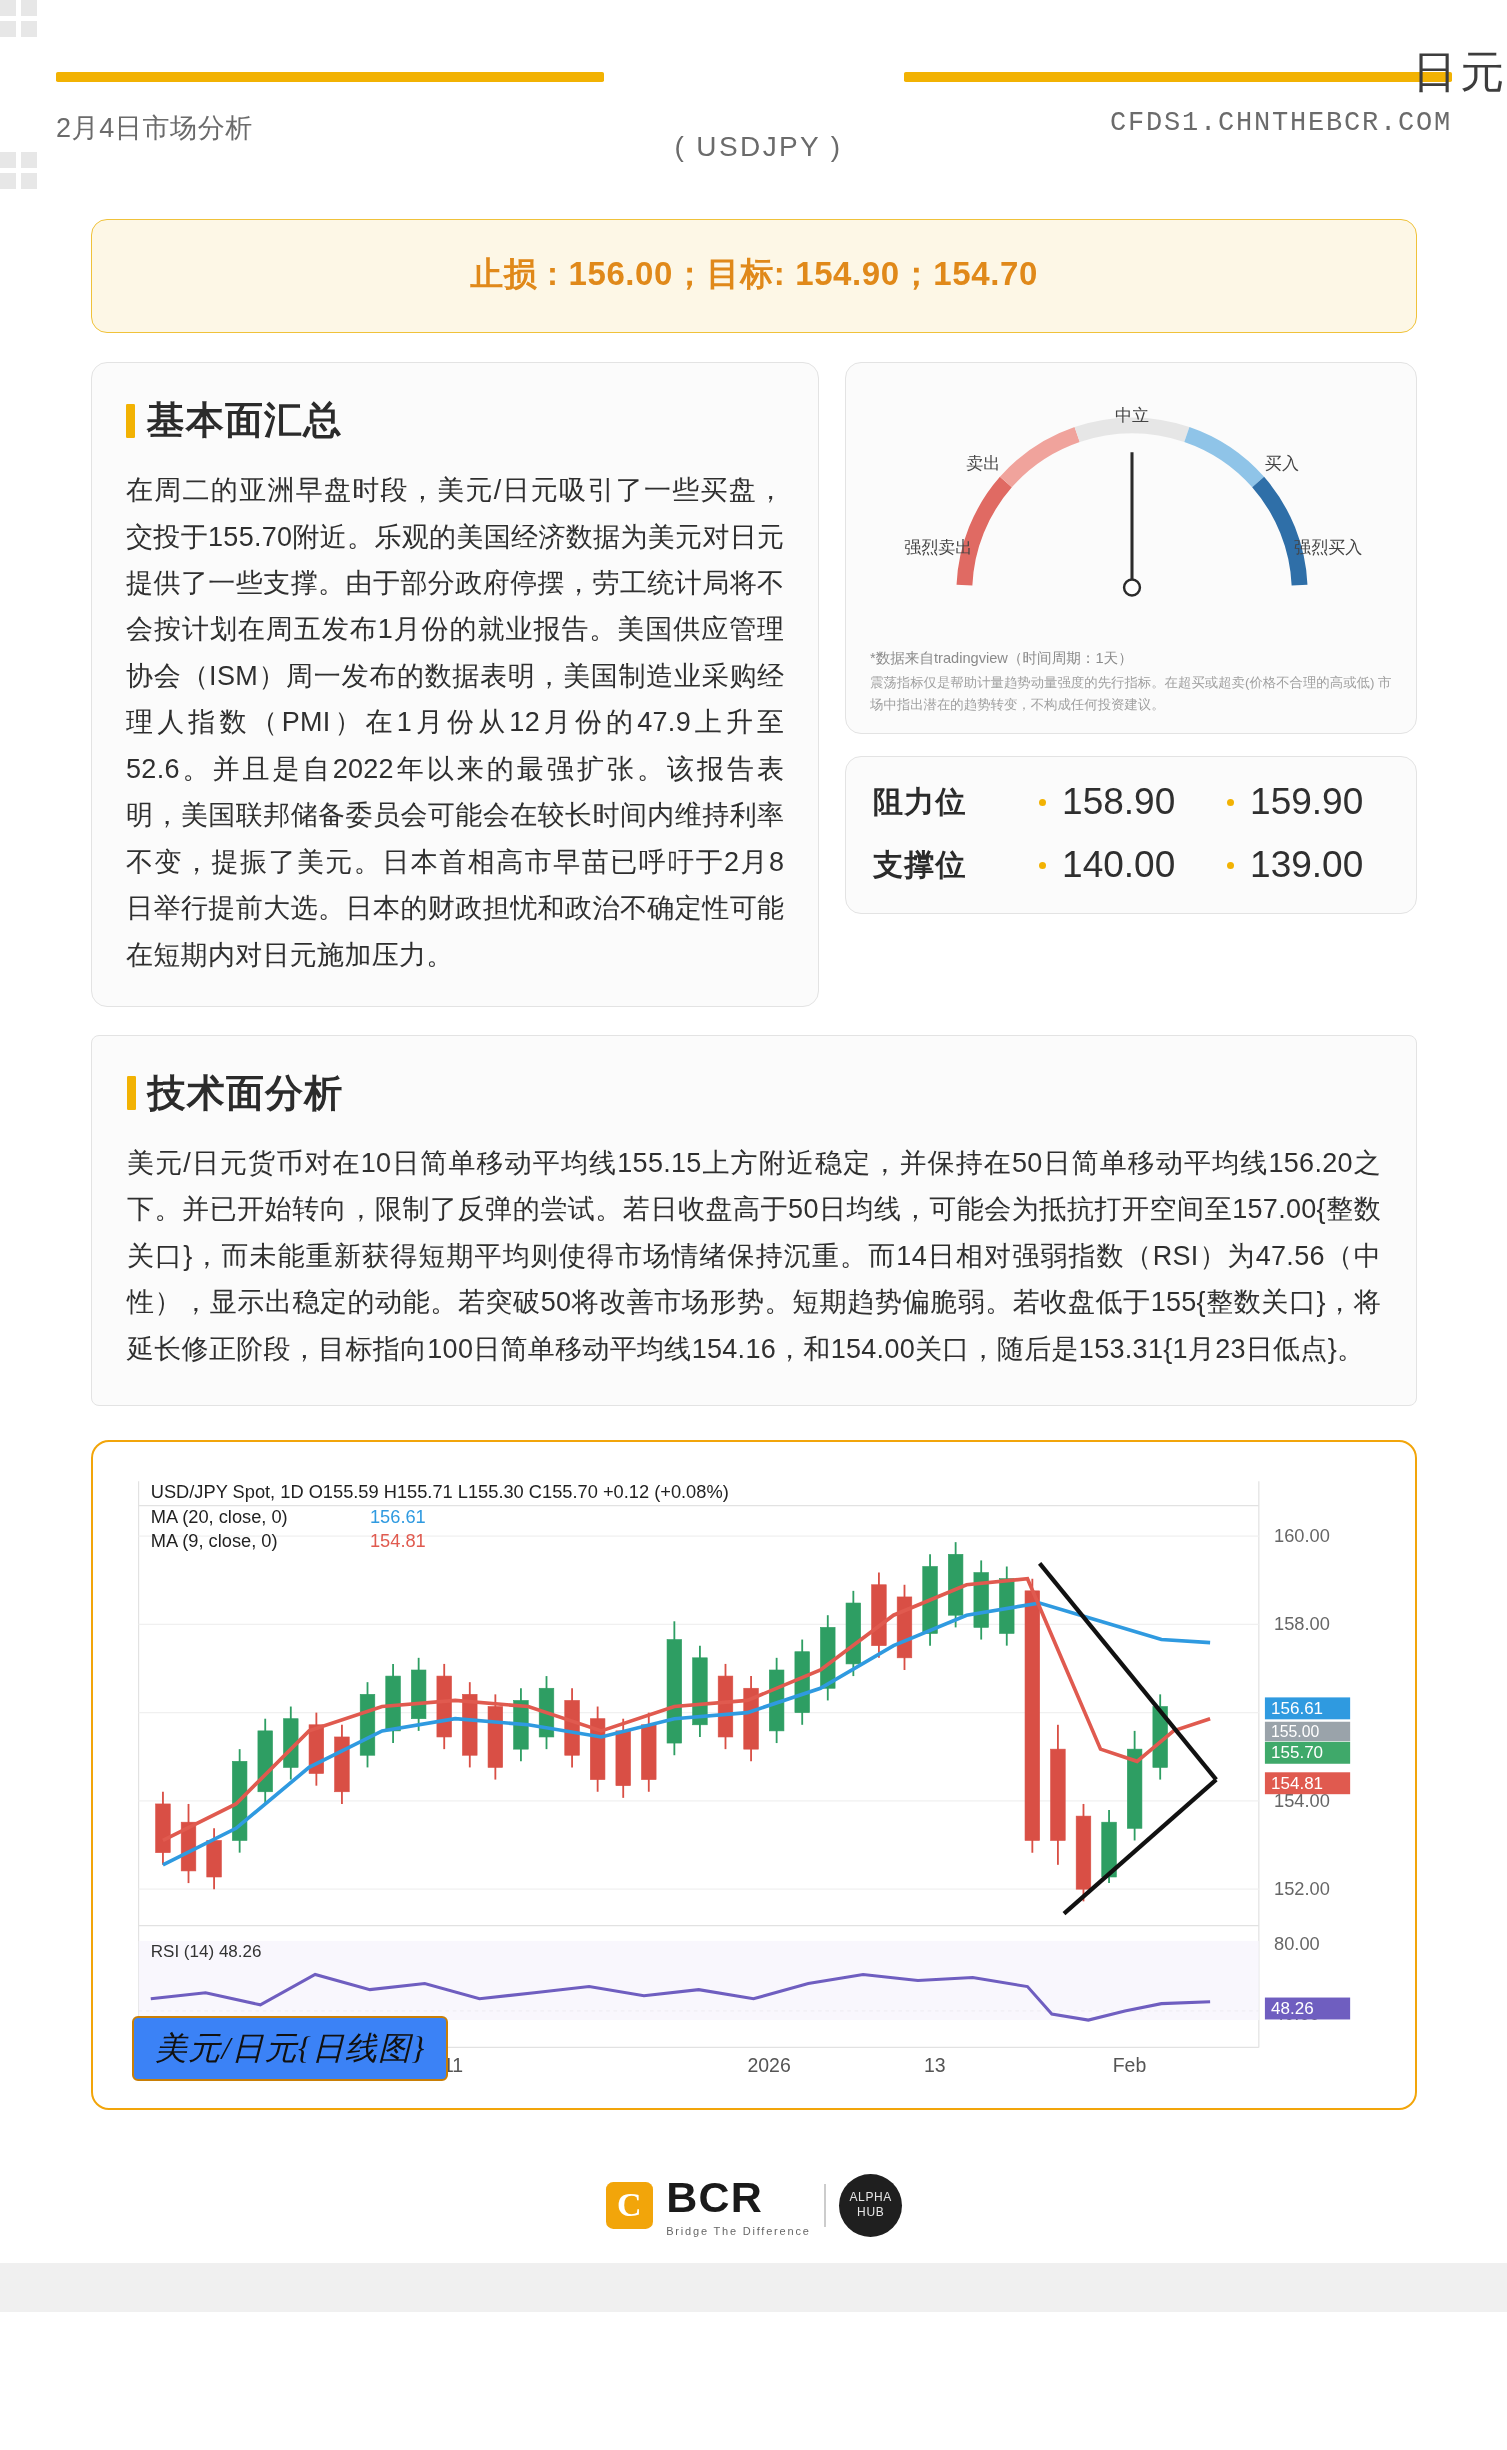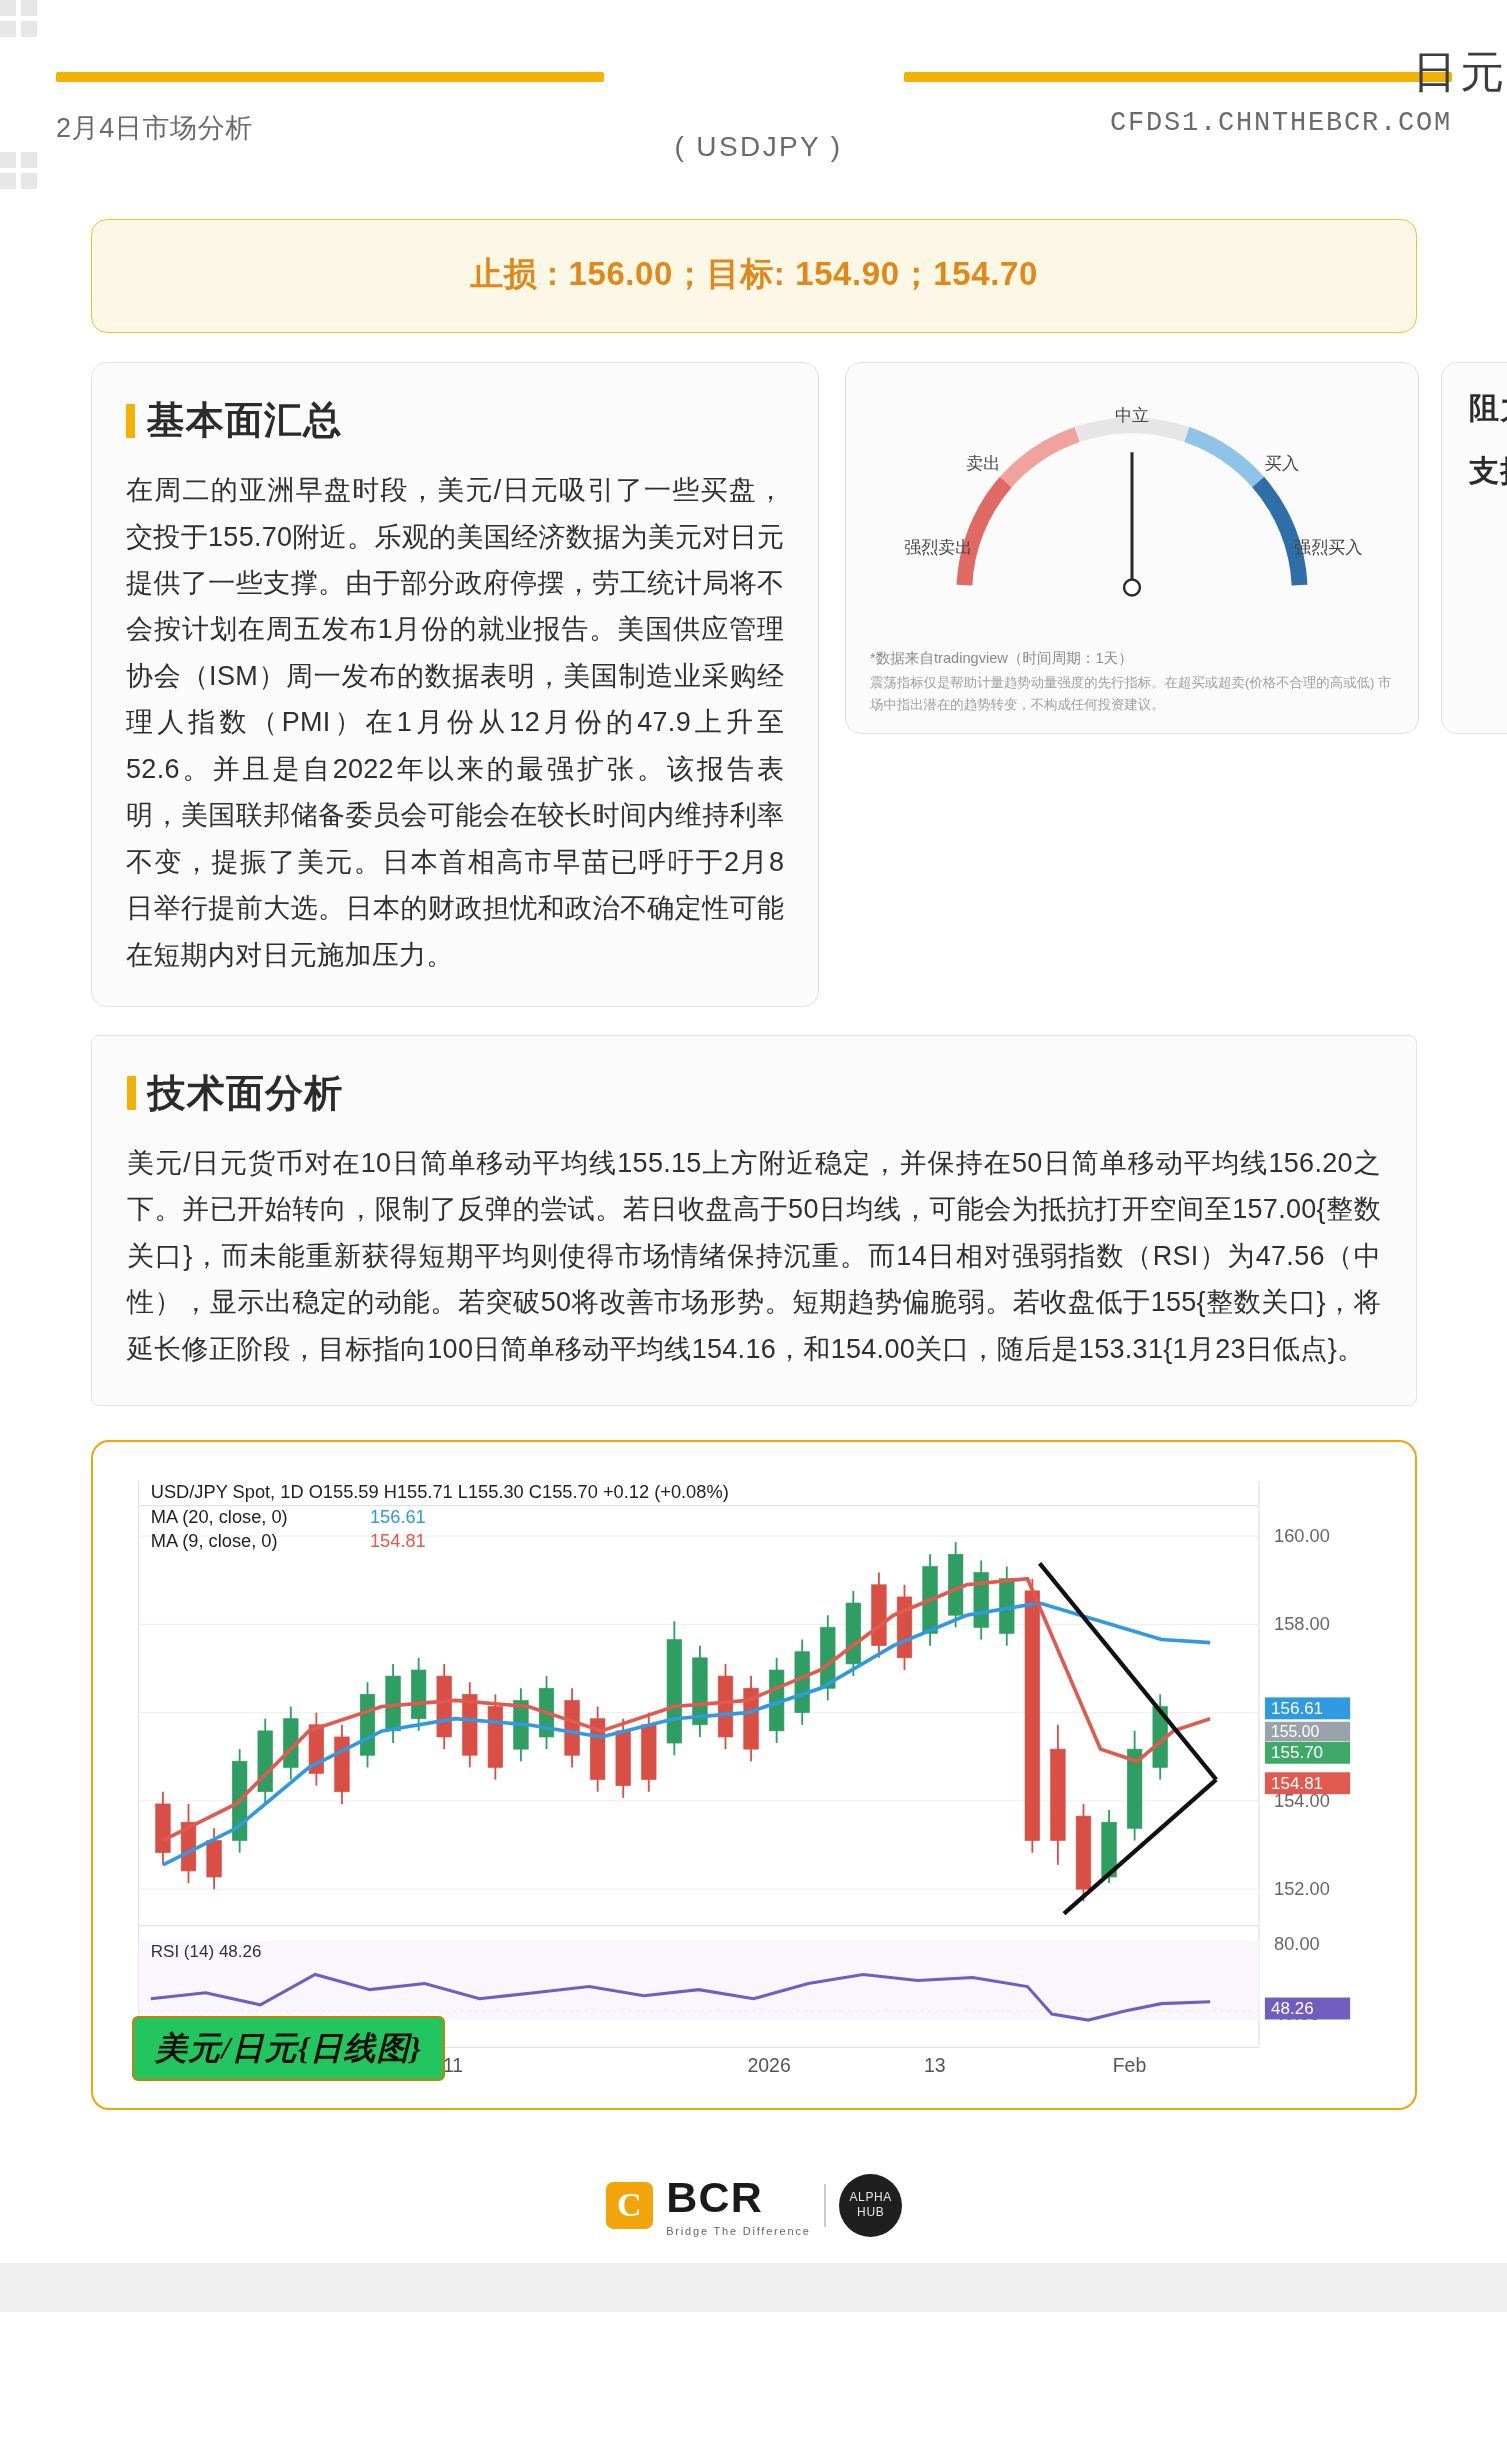--- a/index.html
+++ b/index.html
@@ -147,21 +147,21 @@
     font-size: 27px;
     line-height: 1.72;
     color: #2f2f2f;
     text-align: justify;
     letter-spacing: 0.3px;
   }
 
   .right-col {
     width: 572px;
     display: flex;
-    flex-direction: row;
+    flex-direction: column;
     gap: 22px;
   }
   .card-gauge {
     padding: 21px 24px 18px 24px;
   }
   .gauge-wrap {
     position: relative;
     height: 262px;
   }
   .gauge-note1 {
@@ -230,27 +230,27 @@
     position: relative;
     width: 100%;
     height: 621px;
     background: #ffffff;
   }
   .chart-inner svg { display: block; }
   .chart-caption {
     position: absolute;
     left: 39px;
     bottom: 27px;
-    background: #22c55e;
+    background: #3b82f6;
     border: 2.4px solid #c97f06;
     border-radius: 6px;
     padding: 8.5px 21px;
     font-size: 32px;
     color: #111;
-    font-weight: bold;
+    font-weight: normal;
     letter-spacing: 1.2px;
     font-family: "Liberation Serif", "DejaVu Serif", serif;
     font-style: italic;
   }
 
   
   .footer {
     margin-top: 37px;
     height: 116px;
     display: flex;

